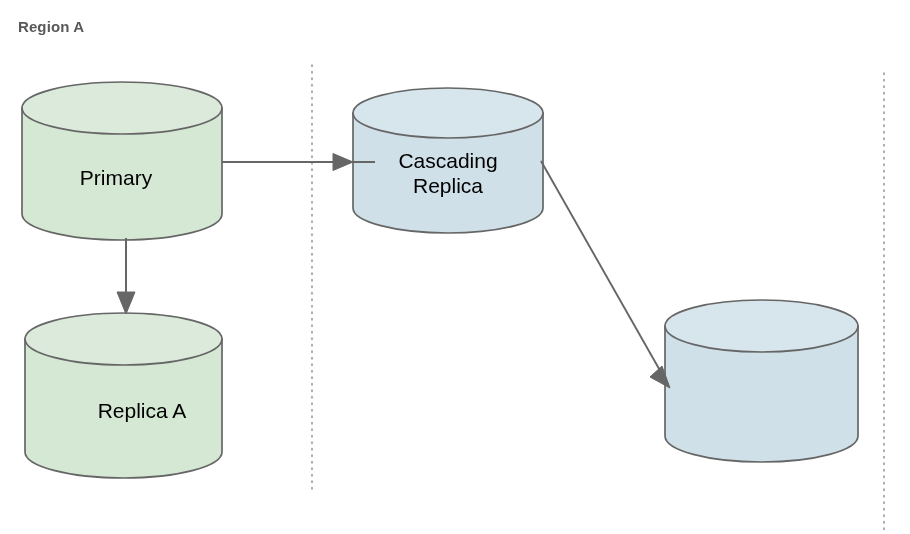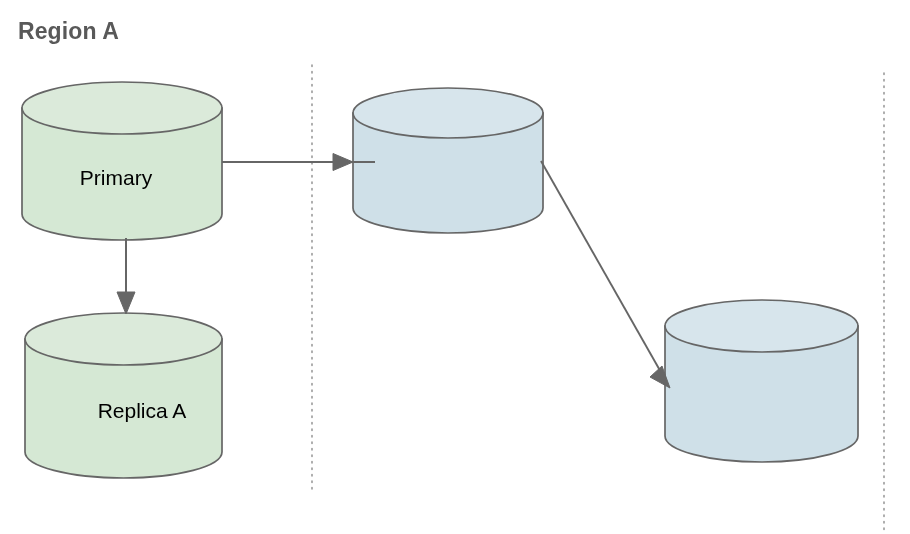--- a/index.html
+++ b/index.html
@@ -21,21 +21,21 @@
   #diagram-svg {
     position: absolute;
     top: 0;
     left: 0;
     width: 910px;
     height: 534px;
   }
   .region-label {
     position: absolute;
     font-family: "Liberation Sans", sans-serif;
-    font-size: 23px;
+    font-size: 15px;
     font-weight: bold;
     color: #595959;
     letter-spacing: 0.1px;
     white-space: nowrap;
   }
   .node-label {
     position: absolute;
     font-family: "Liberation Sans", sans-serif;
     font-size: 21px;
     font-weight: normal;
@@ -93,15 +93,17 @@
     </g>
   </svg>
 
   <div class="region-label" style="left:18px; top:18px;">Region A</div>
 
 
   <div class="node-label" style="left:22px; top:165px; width:188px;">Primary</div>
 
   <div class="node-label" style="left:25px; top:398px; width:234px;">Replica A</div>
 
+  <div class="node-label" style="left:353px; top:148px; width:190px;">Cascading
+Replica</div>
 
 
 </div>
 
 </body></html>

